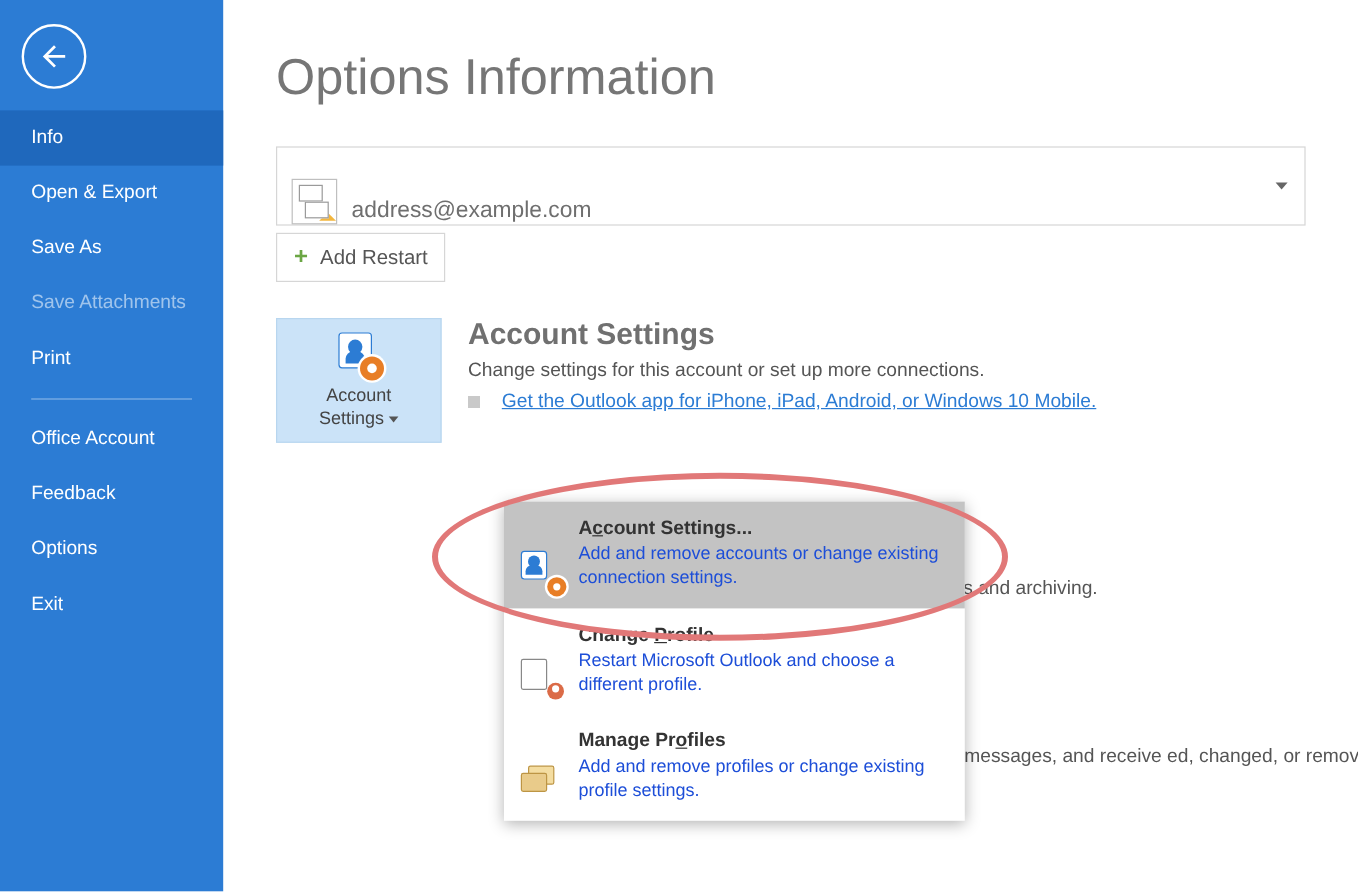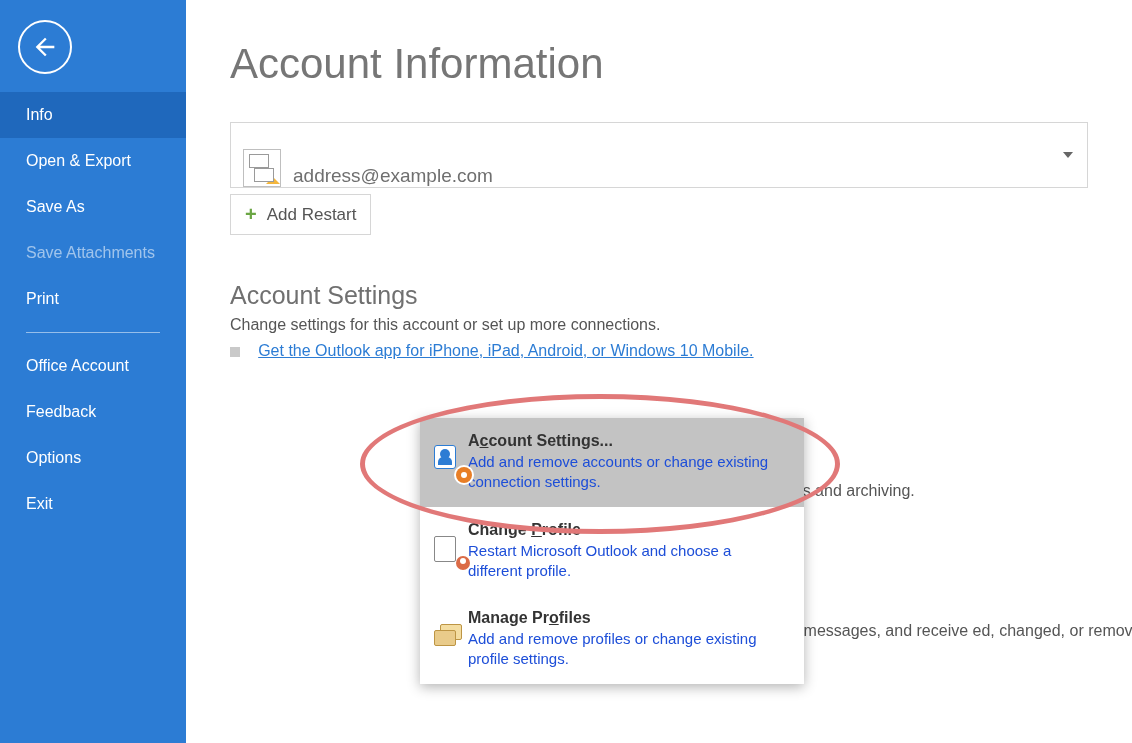--- a/index.html
+++ b/index.html
@@ -26,30 +26,30 @@
 .content-row{display:flex;align-items:flex-start;margin-top:30px;gap:22px}
 .big-btn{width:138px;height:104px;background:#CBE3F8;border:1px solid #b8d6ef;display:flex;flex-direction:column;align-items:center;justify-content:center;cursor:pointer;color:#444}
 .big-btn .ic{width:42px;height:42px;position:relative;margin-bottom:4px}
 .big-btn .ic .box{position:absolute;left:4px;top:2px;width:28px;height:30px;background:#fff;border:1.5px solid #2C7CD4;border-radius:3px}
 .big-btn .ic .head{position:absolute;left:12px;top:8px;width:12px;height:12px;border-radius:50%;background:#2C7CD4}
 .big-btn .ic .body{position:absolute;left:10px;top:18px;width:16px;height:10px;background:#2C7CD4;border-radius:6px 6px 0 0}
 .big-btn .ic .gear{position:absolute;right:0;bottom:0;width:20px;height:20px;border-radius:50%;background:#E87E26;box-shadow:0 0 0 2px #fff}
 .big-btn .ic .gear::after{content:"";position:absolute;left:6px;top:6px;width:8px;height:8px;border-radius:50%;background:#fff}
 .big-btn .lbl{text-align:center;font-size:15px;line-height:1.25}
 .big-btn .drop{display:inline-block;margin-left:4px;width:0;height:0;border-left:4px solid transparent;border-right:4px solid transparent;border-top:5px solid #555;vertical-align:middle}
-.section h2{font-size:25px;font-weight:400;color:#707070;margin:16px 0 6px 0}
+.section h2{font-size:25px;font-weight:700;color:#707070;margin:0 0 6px 0}
 .section p{margin:0 0 8px 0;font-size:16px;color:#555}
 .outlook-link{color:#2C7CD4;font-size:16px}
 .bullet{display:inline-block;width:10px;height:10px;background:#c9c9c9;margin-right:14px;vertical-align:middle}
 .bg-text{position:absolute;left:405px;color:#555;font-size:16px}
 .bg1{top:482px}
 .bg2{top:622px;width:700px}
 
 .dropdown{position:absolute;left:234px;top:418px;width:384px;background:#fff;box-shadow:0 3px 12px rgba(0,0,0,.3);z-index:5}
-.dd-item{display:flex;gap:0;padding:14px 16px 14px 14px;align-items:center}
+.dd-item{display:flex;gap:14px;padding:14px 16px 14px 14px;align-items:flex-end}
 .dd-item.hover{background:#C3C3C3}
 .dd-item .iconbox{width:34px;height:34px;flex-shrink:0;position:relative}
 .dd-item .title{font-size:16px;font-weight:600;color:#333;margin-bottom:2px}
 .dd-item .desc{font-size:15px;color:#1d4ed8;line-height:1.35}
 .ul{text-decoration:underline}
 
 .ic-acct .box{position:absolute;left:0;top:0;width:22px;height:24px;background:#fff;border:1.5px solid #2C7CD4;border-radius:3px}
 .ic-acct .head{position:absolute;left:6px;top:4px;width:10px;height:10px;border-radius:50%;background:#2C7CD4}
 .ic-acct .body{position:absolute;left:4px;top:12px;width:14px;height:8px;background:#2C7CD4;border-radius:5px 5px 0 0}
 .ic-acct .g{position:absolute;right:-4px;bottom:-4px;width:16px;height:16px;border-radius:50%;background:#E87E26;box-shadow:0 0 0 2px #fff}
@@ -84,36 +84,48 @@
     <div class="nav-sep"></div>
     <div id="nav-bottom">
         <div class="nav-item">Office Account</div>
         <div class="nav-item">Feedback</div>
         <div class="nav-item">Options</div>
         <div class="nav-item">Exit</div>
       </div>
   </div>
 
   <div class="main">
-    <h1 class="page-title">Account Information</h1>
+    <h1 class="page-title">Options Information</h1>
 
     <div class="account-box">
       <div class="icon">
           <span class="env"></span>
         </div>
       <span class="account-email">address@example.com</span>
       <span class="chev"></span>
     </div>
 
     <div class="add-account">
       <span class="plus">+</span>
       <span>Add Restart</span>
     </div>
 
     <div class="content-row">
+      <div class="big-btn">
+        <div class="ic">
+          <div class="box"></div>
+            <div class="head"></div>
+            <div class="body"></div>
+            <div class="gear"></div>
+        </div>
+        <div class="lbl">
+          <span>Account</span><br>
+          <span>Settings</span><span class="drop"></span>
+        </div>
+      </div>
       <div class="section">
         <h2>Account Settings</h2>
         <p>Change settings for this account or set up more connections.</p>
         <div>
           <span class="bullet"></span>
           <a href="#" class="outlook-link">Get the Outlook app for iPhone, iPad, Android, or Windows 10 Mobile.</a>
         </div>
       </div>
     </div>
 

